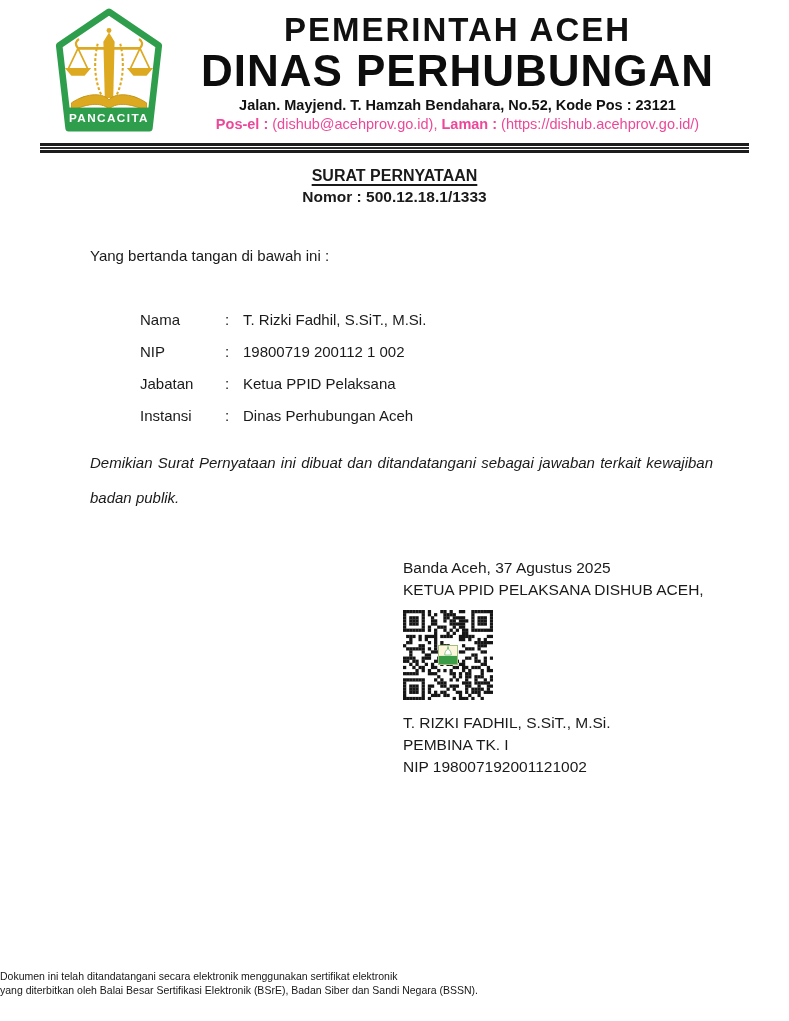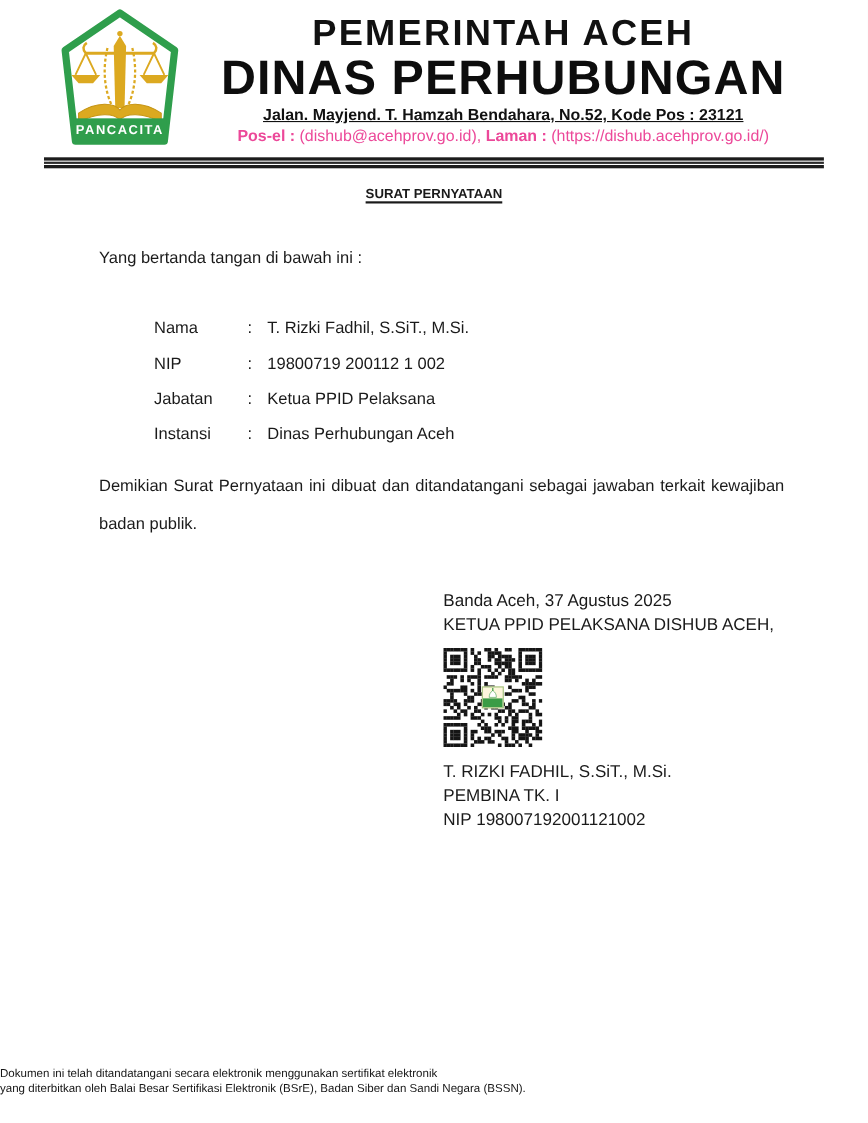--- a/index.html
+++ b/index.html
@@ -9,51 +9,51 @@
     width:789px; height:1021px; background:#ffffff; margin:0 auto;
     position:relative; color:#1a1a1a; overflow:hidden;
   }
 
   
   .letterhead { display:flex; padding:8px 40px 0 52px; align-items:flex-start; }
   .emblem { width:114px; height:124px; flex:0 0 auto; }
   .lh-text { flex:1; text-align:center; padding-top:4px; }
   .lh-gov   { font-size:33px; font-weight:700; letter-spacing:2px; line-height:36px; color:#111; }
   .lh-agency{ font-size:44px; font-weight:800; letter-spacing:1px; line-height:45px; color:#0d0d0d; }
-  .lh-addr1 { font-size:14.5px; font-weight:700; margin-top:3px; line-height:19px; color:#111;text-decoration:underline; }
+  .lh-addr1 { font-size:14.5px; font-weight:700; margin-top:3px; line-height:19px; color:#111; }
   .lh-addr2 { font-size:14.5px; font-weight:400; line-height:19px; color:#ec4899; }
   .lh-addr2 b { font-weight:700; }
 
   
   .rule { margin:9px 40px 0 40px; }
   .rule .l1 { height:2.5px; background:#1c1c1c; }
   .rule .l2 { height:1.5px; background:#2a2a2a; margin-top:1.5px; }
   .rule .l3 { height:2.5px; background:#1c1c1c; margin-top:1.5px; }
 
   
   .title-block { text-align:center; margin-top:14px; }
   .doc-title {
-    font-size:12px; font-weight:700; display:inline-block;
+    font-size:16px; font-weight:700; display:inline-block;
     text-decoration:underline; text-underline-offset:3px; text-decoration-thickness:1.5px;
   }
   .doc-number { font-size:15.5px; font-weight:700; margin-top:3px; }
 
   
   .body-area { margin:0 76px 0 90px; font-size:15px; }
   .intro { margin-top:41px; }
 
   .fields { margin-top:40px; }
   .frow { display:flex; height:32px; align-items:center; }
   .flabel { width:135px; padding-left:50px; }
   .fcolon { width:18px; text-align:left; }
   .fvalue { flex:1; }
 
   .para { text-align:justify; line-height:35px; }
   .p1 { margin-top:22px; }
-  .p2 { margin-top:13px; }
+  .p2 { margin-top:13px;font-style:italic; }
 
   
   .signature { margin:42px 0 0 313px; font-size:15.5px; line-height:22px; }
   .qr-wrap { position:relative; width:90px; height:90px; margin:9px 0 12px 0; }
   .qr-wrap svg.qr { width:90px; height:90px; display:block; }
   .qr-logo {
     position:absolute; left:50%; top:50%; width:20px; height:20px;
     transform:translate(-50%,-50%); border:1px solid #9fbf7a; background:#fdf6dc;
   }
   .sig-name-block { margin-top:2px; }
@@ -109,20 +109,21 @@
   </header>
 
   <div class="rule">
     <div class="l1"></div>
       <div class="l2"></div>
       <div class="l3"></div>
   </div>
 
   <section class="title-block">
     <div><span class="doc-title">SURAT PERNYATAAN</span></div>
+    <div class="doc-number">Nomor  : 500.12.18.1/1333</div>
   </section>
 
   <main class="body-area">
     <p class="intro">Yang bertanda tangan di bawah ini :</p>
 
     <div class="fields">
       <div class="frow">
         <span class="flabel">Nama</span>
         <span class="fcolon">:</span>
         <span class="fvalue">T. Rizki Fadhil, S.SiT., M.Si.</span>

